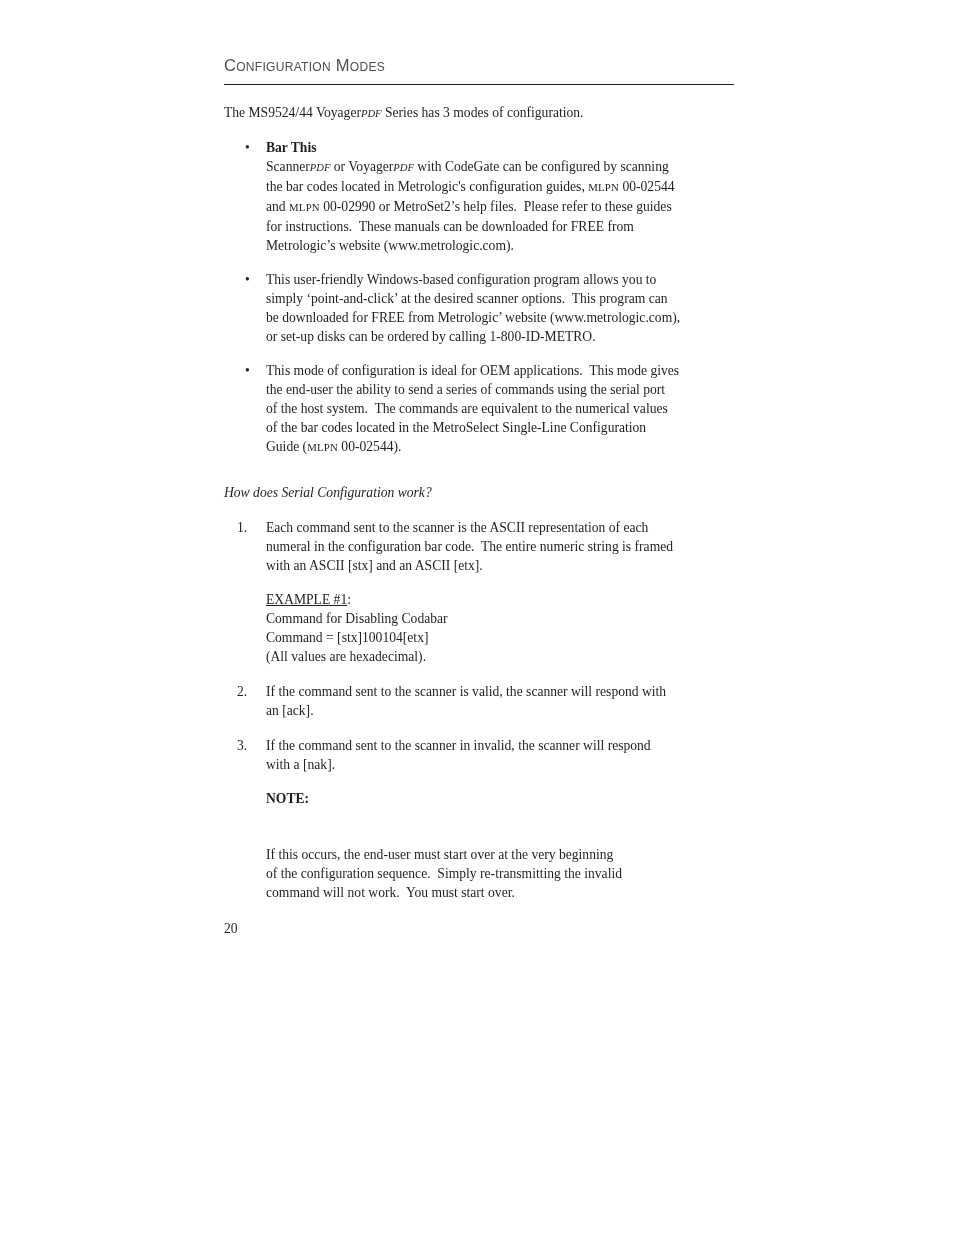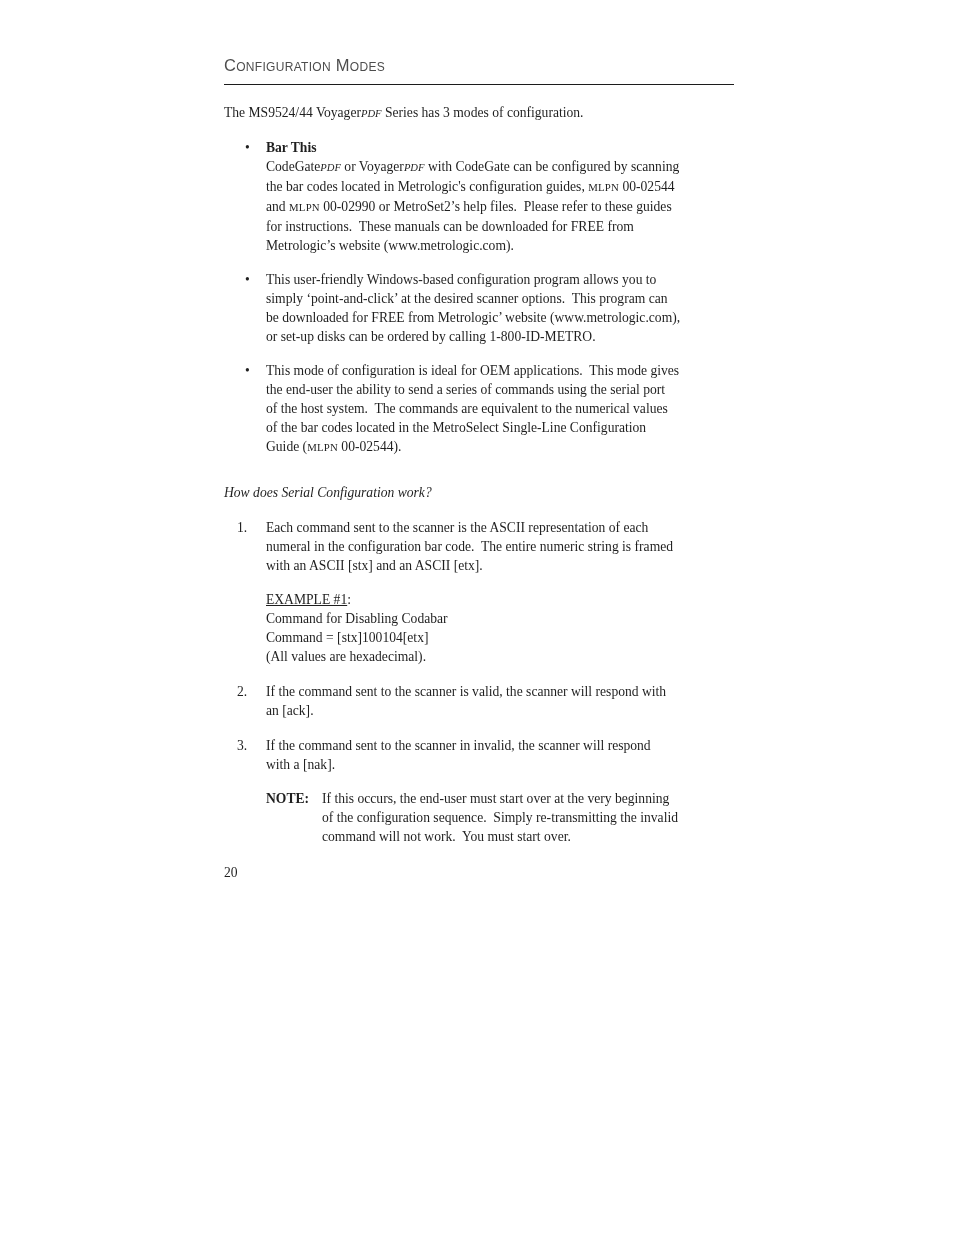--- a/index.html
+++ b/index.html
@@ -43,21 +43,21 @@
   .s-u   { text-decoration: underline; margin-top: 36px; }
   .intro { margin-top: 18px; }
   .bullet { display: flex; padding-left: 21px; margin-top: 15px; }
   .bullet-marker { width: 21px; flex: 0 0 21px; }
   .bullet-content { flex: 1; }
   .question { margin-top: 26px; font-style: italic; }
   .step { display: flex; padding-left: 13px; margin-top: 16px; }
   .step-num { width: 29px; flex: 0 0 29px; }
   .step-body { flex: 1; }
   .example { margin-left: 42px; margin-top: 15px; }
-  .note { display: flex; margin-left: 42px; margin-top: 15px; }
+  .note { display: flex; margin-left: 42px; margin-top: 15px; flex-direction: column; }
   .note-label { width: 56px; flex: 0 0 56px; font-weight: bold; }
   .note-body { flex: 1; }
   .page-number { margin-top: 17px; }
 </style>
 </head>
 <body>
 
 <div class="page">
   <div class="content">
 
@@ -66,21 +66,21 @@
     </div>
 
     <div class="body-text intro"><span>The MS9524/44 Voyager</span><span class="s-pdf">PDF</span><span> Series has 3 modes of configuration.</span></div>
 
     <div>
 
       <div class="bullet">
         <span class="bullet-marker body-text">•</span>
         <div class="bullet-content">
           <div class="body-text"><span class="s-b">Bar This</span></div>
-          <div class="body-text"><span>CodeGate</span><span class="s-pdf">PDF</span><span> or Voyager</span><span class="s-pdf">PDF</span><span> with CodeGate can be configured by scanning
+          <div class="body-text"><span>Scanner</span><span class="s-pdf">PDF</span><span> or Voyager</span><span class="s-pdf">PDF</span><span> with CodeGate can be configured by scanning
 the bar codes located in Metrologic's configuration guides, </span><span class="s-sc">MLPN</span><span> 00-02544
 and </span><span class="s-sc">MLPN</span><span> 00-02990 or MetroSet2’s help files.  Please refer to these guides
 for instructions.  These manuals can be downloaded for FREE from
 Metrologic’s website (www.metrologic.com).</span></div>
         </div>
       </div>
 
       <div class="bullet">
         <span class="bullet-marker body-text">•</span>
         <div class="bullet-content">

